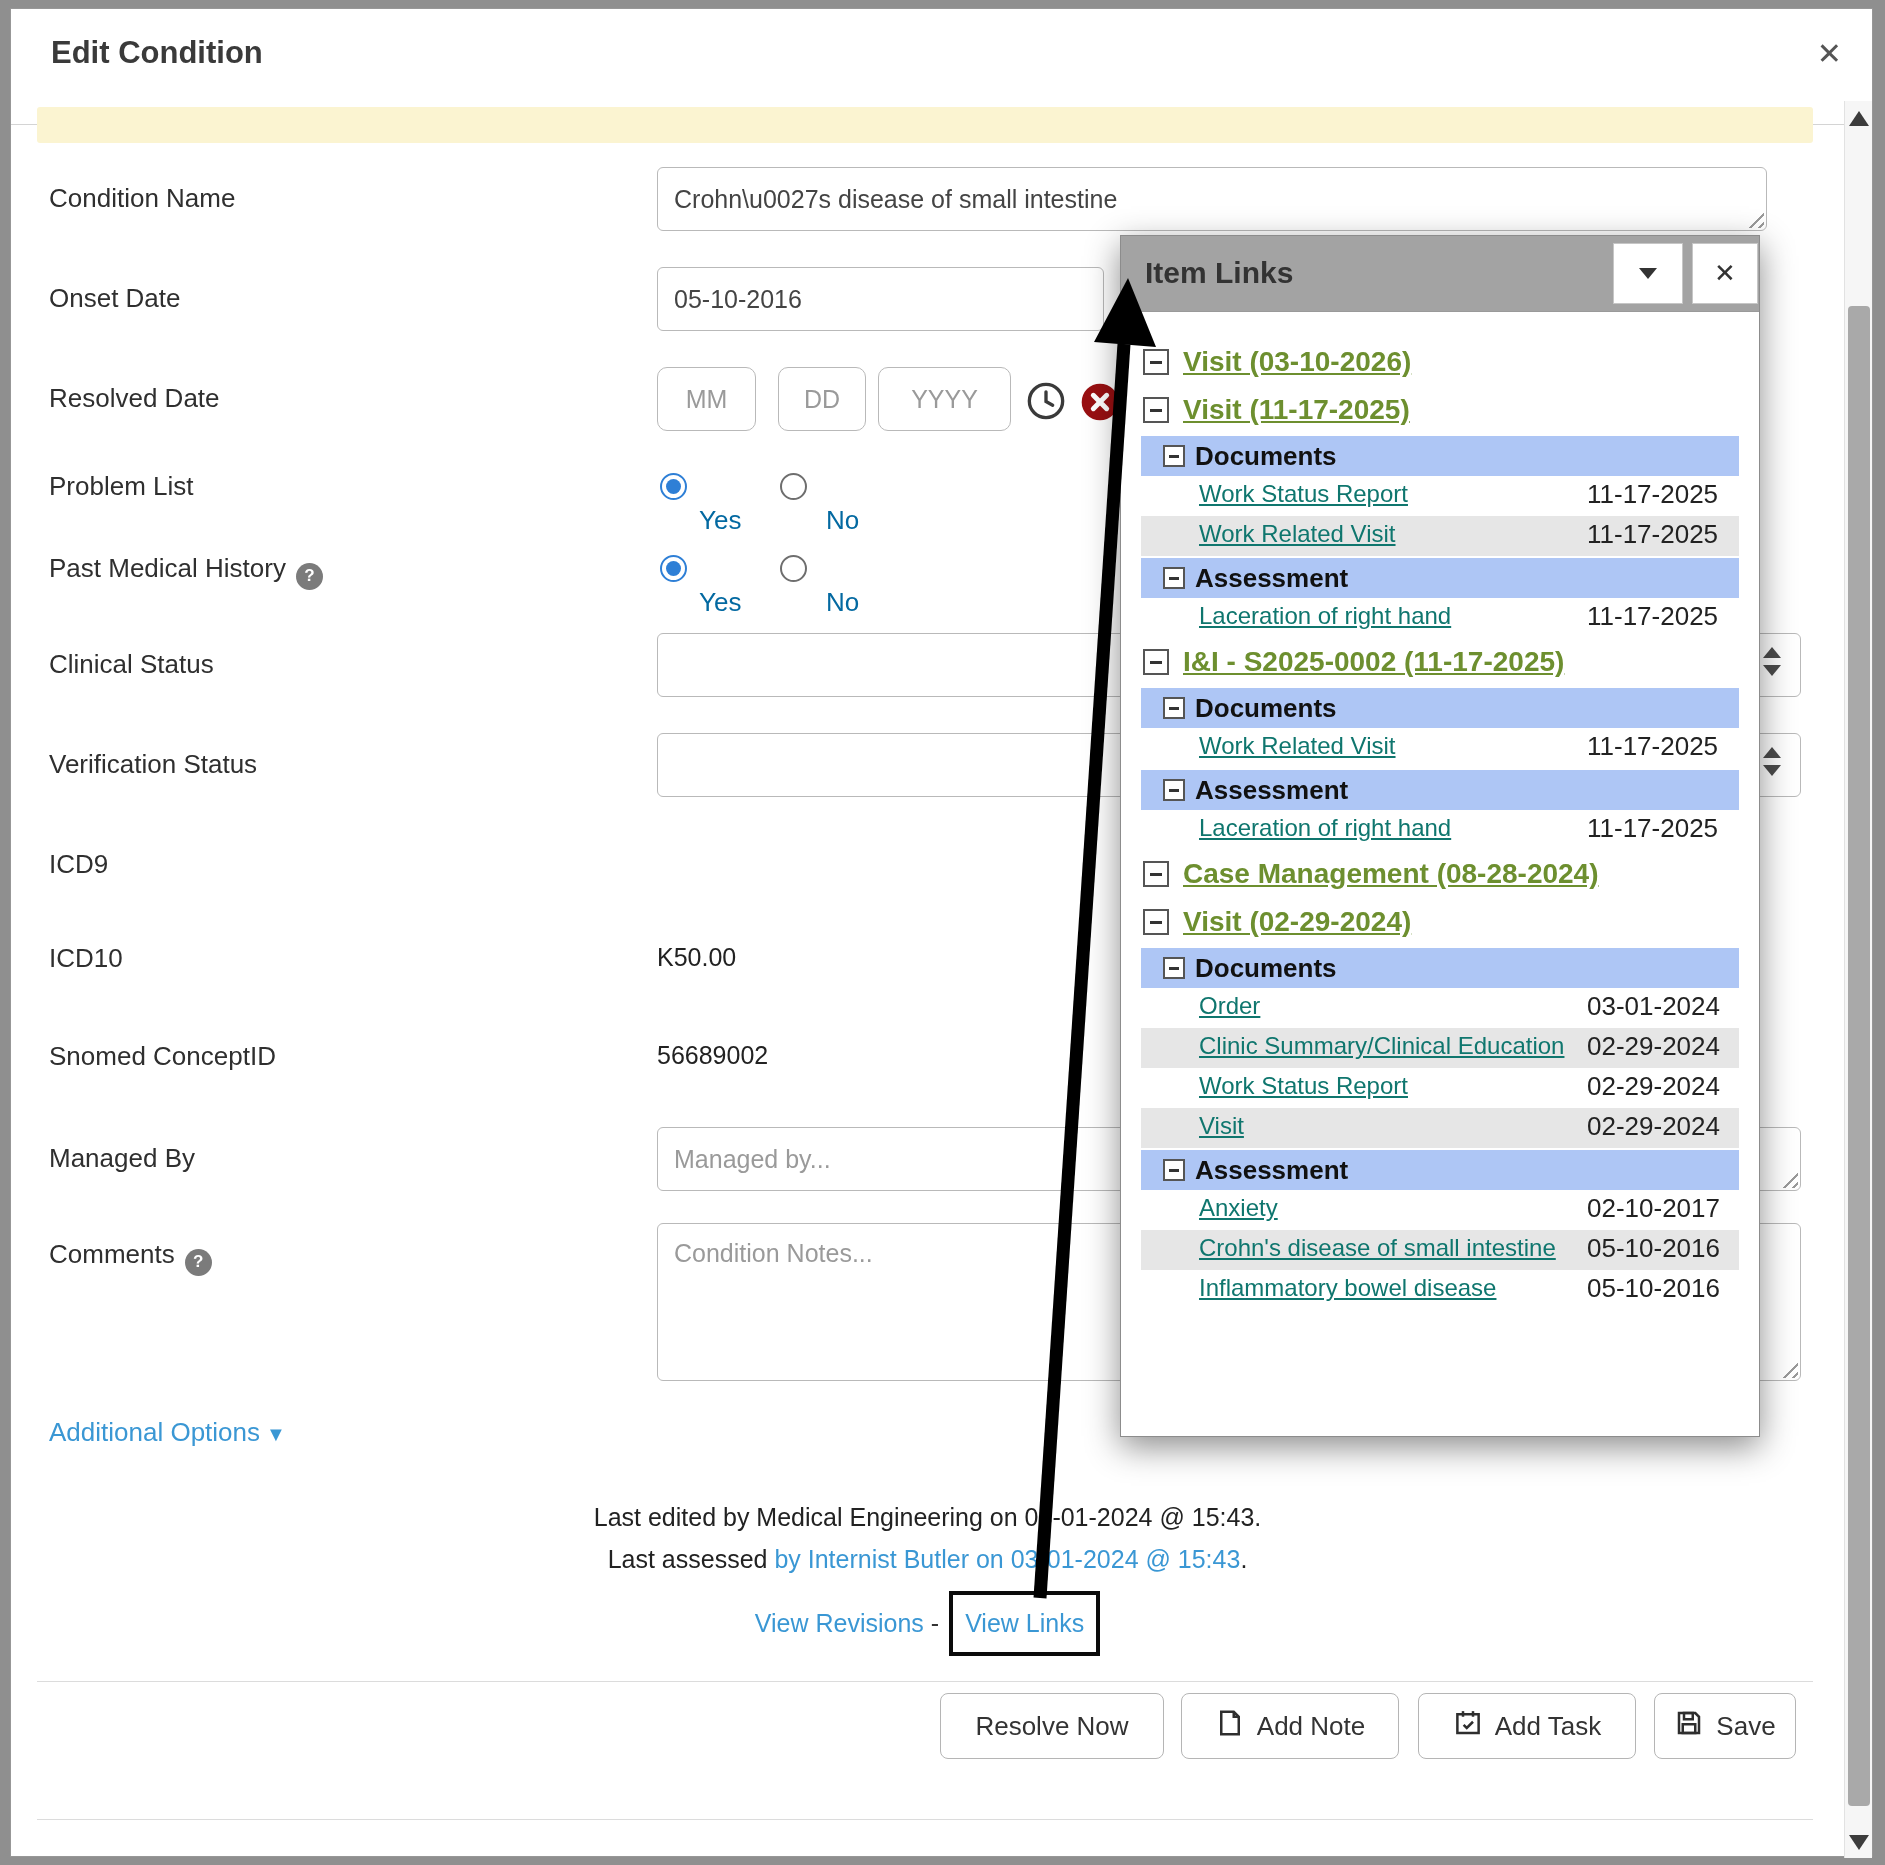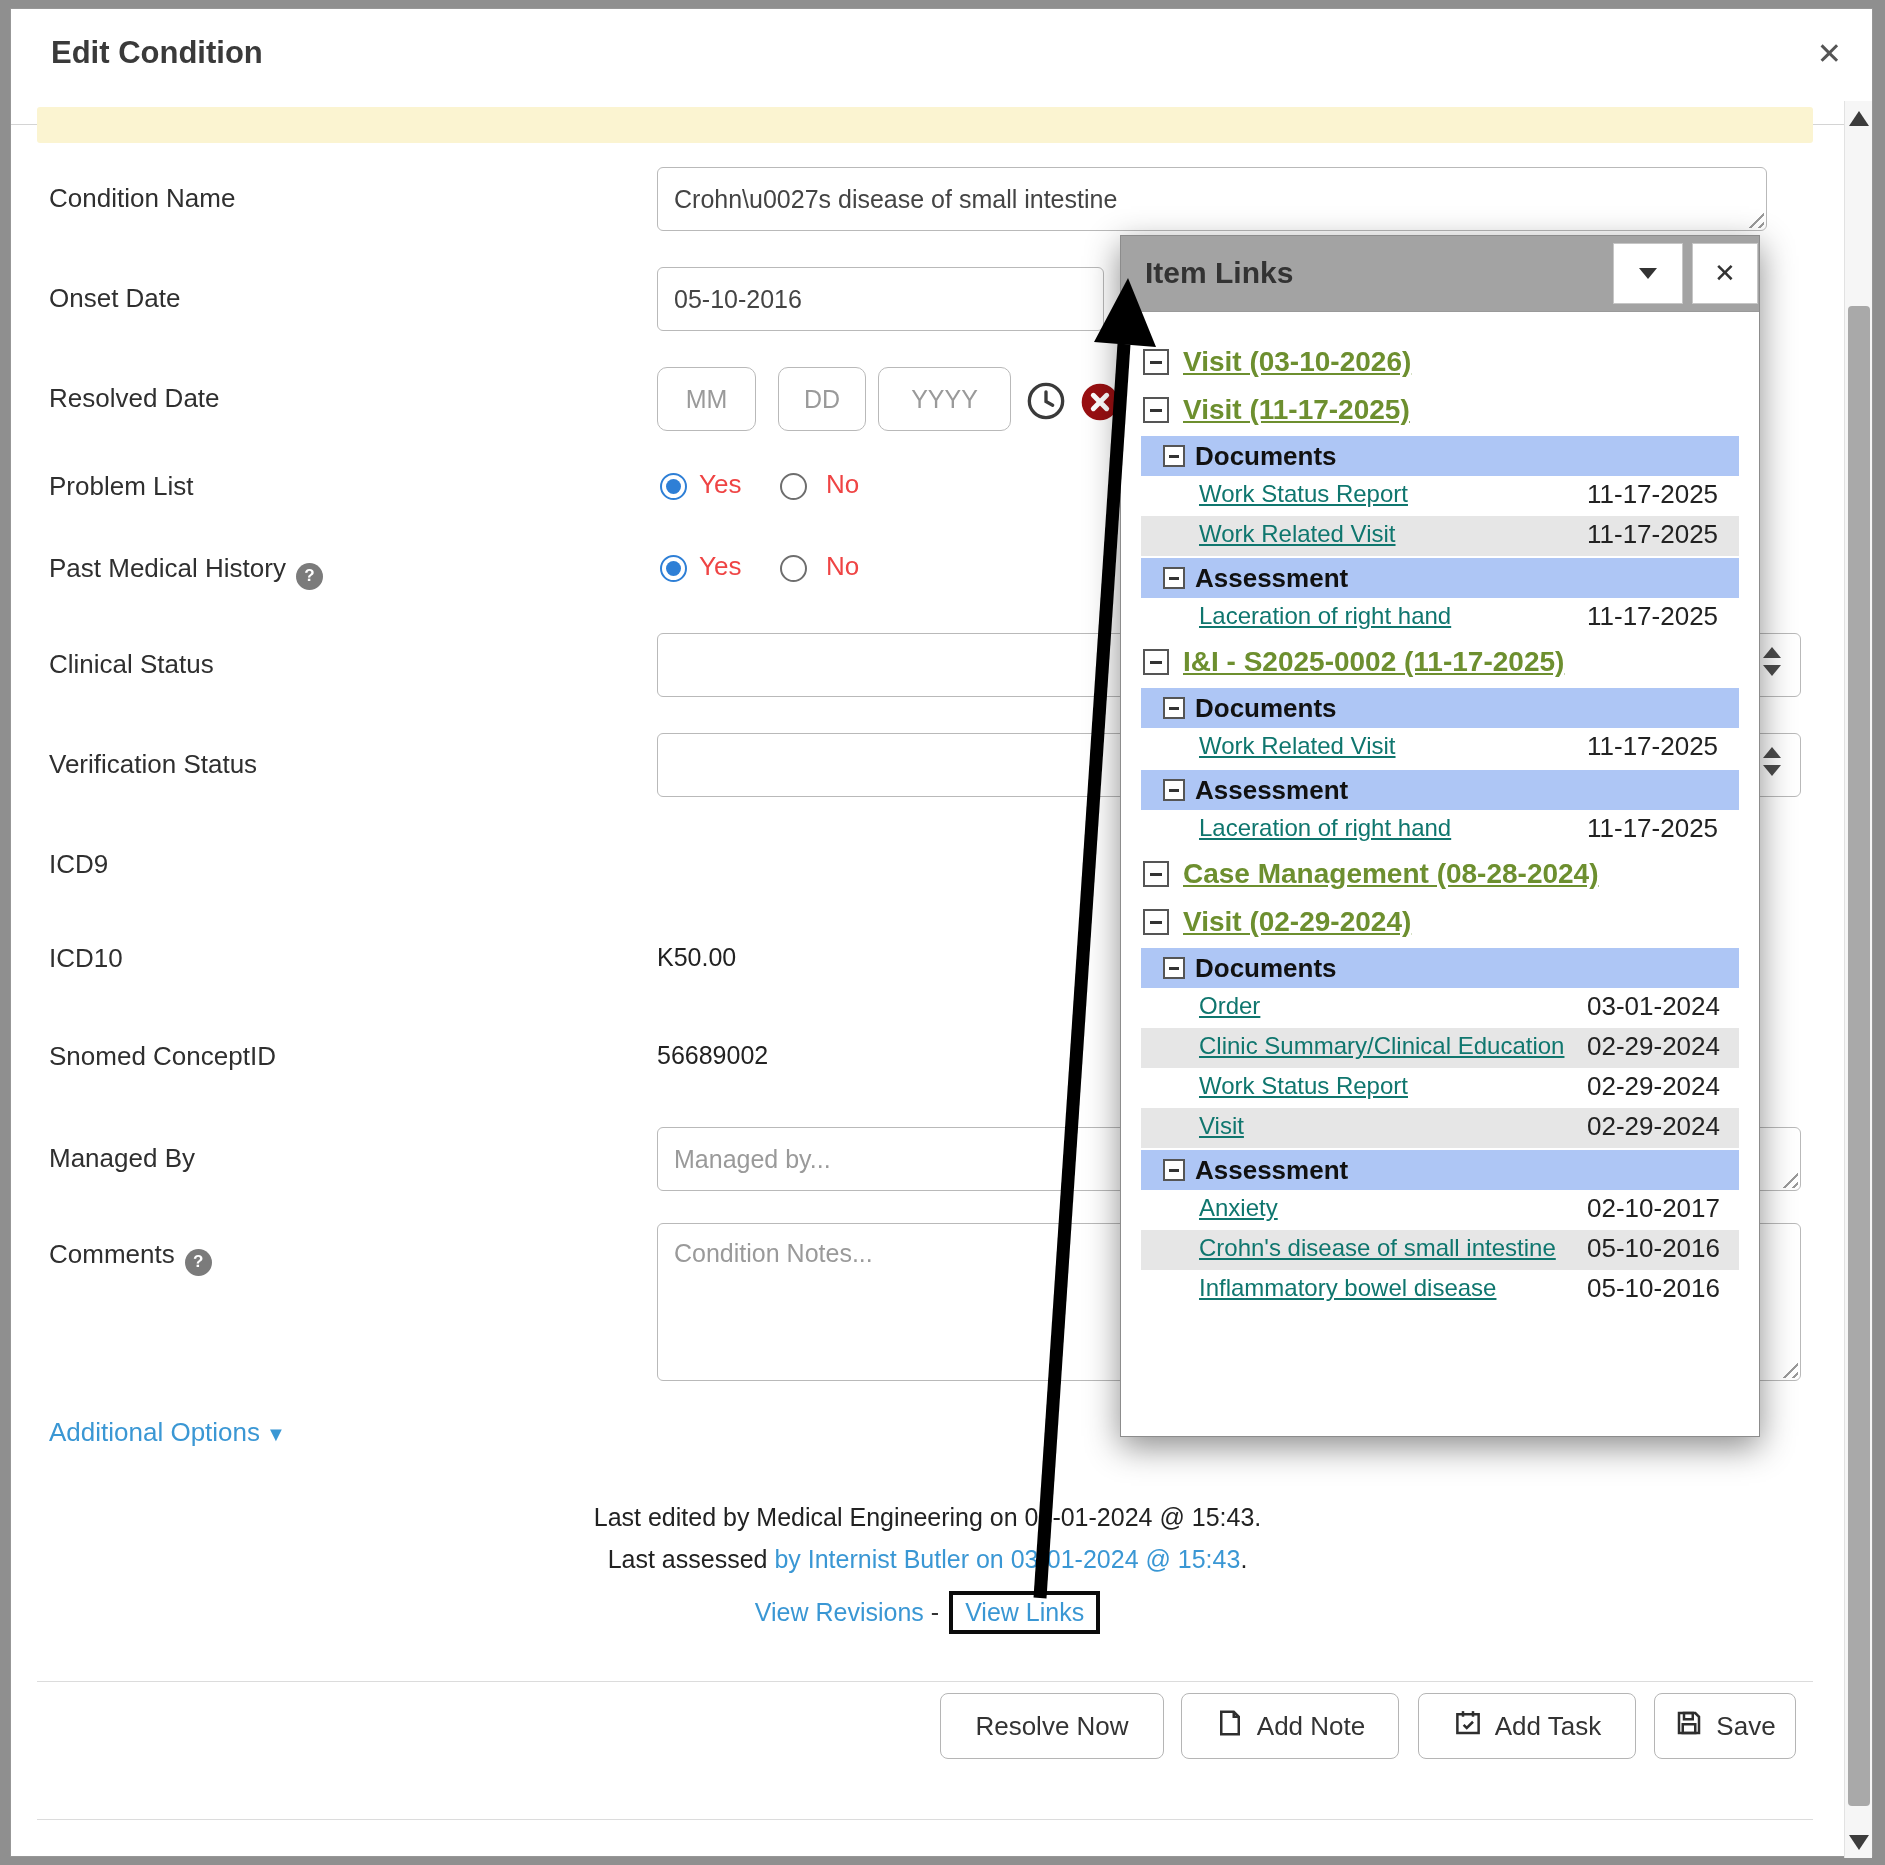--- a/index.html
+++ b/index.html
@@ -14,30 +14,30 @@
   .fvalue{position:absolute;font-size:25px;color:#222;}
   .tinput{position:absolute;height:64px;border:1px solid #b9b9b9;border-radius:6px;font-size:25px;color:#444;padding:0 16px;font-family:"Liberation Sans",sans-serif;background:#fff;}
   .tinput::placeholder{color:#9a9a9a;}
   .center{text-align:center;padding:0 6px;border-radius:10px;}
   textarea.tinput{padding-top:14px;resize:none;line-height:1.25;}
   .selectbox{background:#fff;}
   .help{display:inline-flex;width:27px;height:27px;border-radius:50%;background:#7b7b7b;color:#fff;font-size:17px;font-weight:bold;align-items:center;justify-content:center;margin-left:10px;vertical-align:-4px;}
   .radio{position:absolute;width:27px;height:27px;border-radius:50%;border:2px solid #6e6e6e;background:#fff;cursor:pointer;}
   .radio.sel{border-color:#2e7fd6;}
   .radio.sel::after{content:"";position:absolute;left:4px;top:4px;width:15px;height:15px;border-radius:50%;background:#2e7fd6;}
-  .radio-label{position:absolute;font-size:26px;color:#ef4444;}
+  .radio-label{position:absolute;font-size:26px;color:#0369a1;margin-top:36px;}
   .stepper{position:absolute;width:20px;}
   .stepper .up{width:0;height:0;border-left:9px solid transparent;border-right:9px solid transparent;border-bottom:11px solid #4c4c4c;margin-bottom:7px;}
   .stepper .down{width:0;height:0;border-left:9px solid transparent;border-right:9px solid transparent;border-top:11px solid #4c4c4c;}
   .grip{position:absolute;width:16px;height:16px;background:repeating-linear-gradient(135deg,#9a9a9a 0 2px,transparent 2px 6px);clip-path:polygon(100% 0,100% 100%,0 100%);cursor:nwse-resize;}
   .link{color:#3a97d4;text-decoration:none;cursor:pointer;}
   .addl{position:absolute;font-size:26px;color:#3a97d4;cursor:pointer;}
   .addl .caret{font-size:20px;margin-left:6px;}
   .fline{position:absolute;left:0;width:1833px;text-align:center;font-size:25px;color:#222;}
-  .viewlinks-box{display:inline-block;border:4px solid #0b0b0b;padding:3px 12px;margin-left:10px;}
+  .viewlinks-box{display:inline-block;border:4px solid #0b0b0b;padding:14px 12px;margin-left:10px;}
   .rule{position:absolute;left:26px;width:1776px;height:0;border-top:1px solid #dcdcdc;}
   .btn{position:absolute;height:66px;border:1px solid #b5b5b5;border-radius:8px;background:#fff;font-size:26px;color:#333;display:flex;align-items:center;justify-content:center;gap:12px;font-family:"Liberation Sans",sans-serif;cursor:pointer;}
   .btn svg{flex:none;}
   .scrollbar{position:absolute;left:1833px;top:92px;width:28px;height:1757px;background:#f6f6f6;border-left:1px solid #e2e2e2;}
   .sb-arrow{position:absolute;left:4px;width:0;height:0;border-left:10px solid transparent;border-right:10px solid transparent;cursor:pointer;}
   .sb-up{top:10px;border-bottom:15px solid #3c3c3c;}
   .sb-down{bottom:8px;border-top:15px solid #3c3c3c;}
   .sb-thumb{position:absolute;left:3px;width:22px;top:205px;height:1500px;background:#a9a9a9;border-radius:4px;cursor:pointer;}
   
   .popup{position:absolute;left:1120px;top:235px;width:640px;height:1202px;background:#fff;border:1px solid #8c8c8c;box-shadow:0 10px 32px rgba(0,0,0,.45);z-index:20;}

